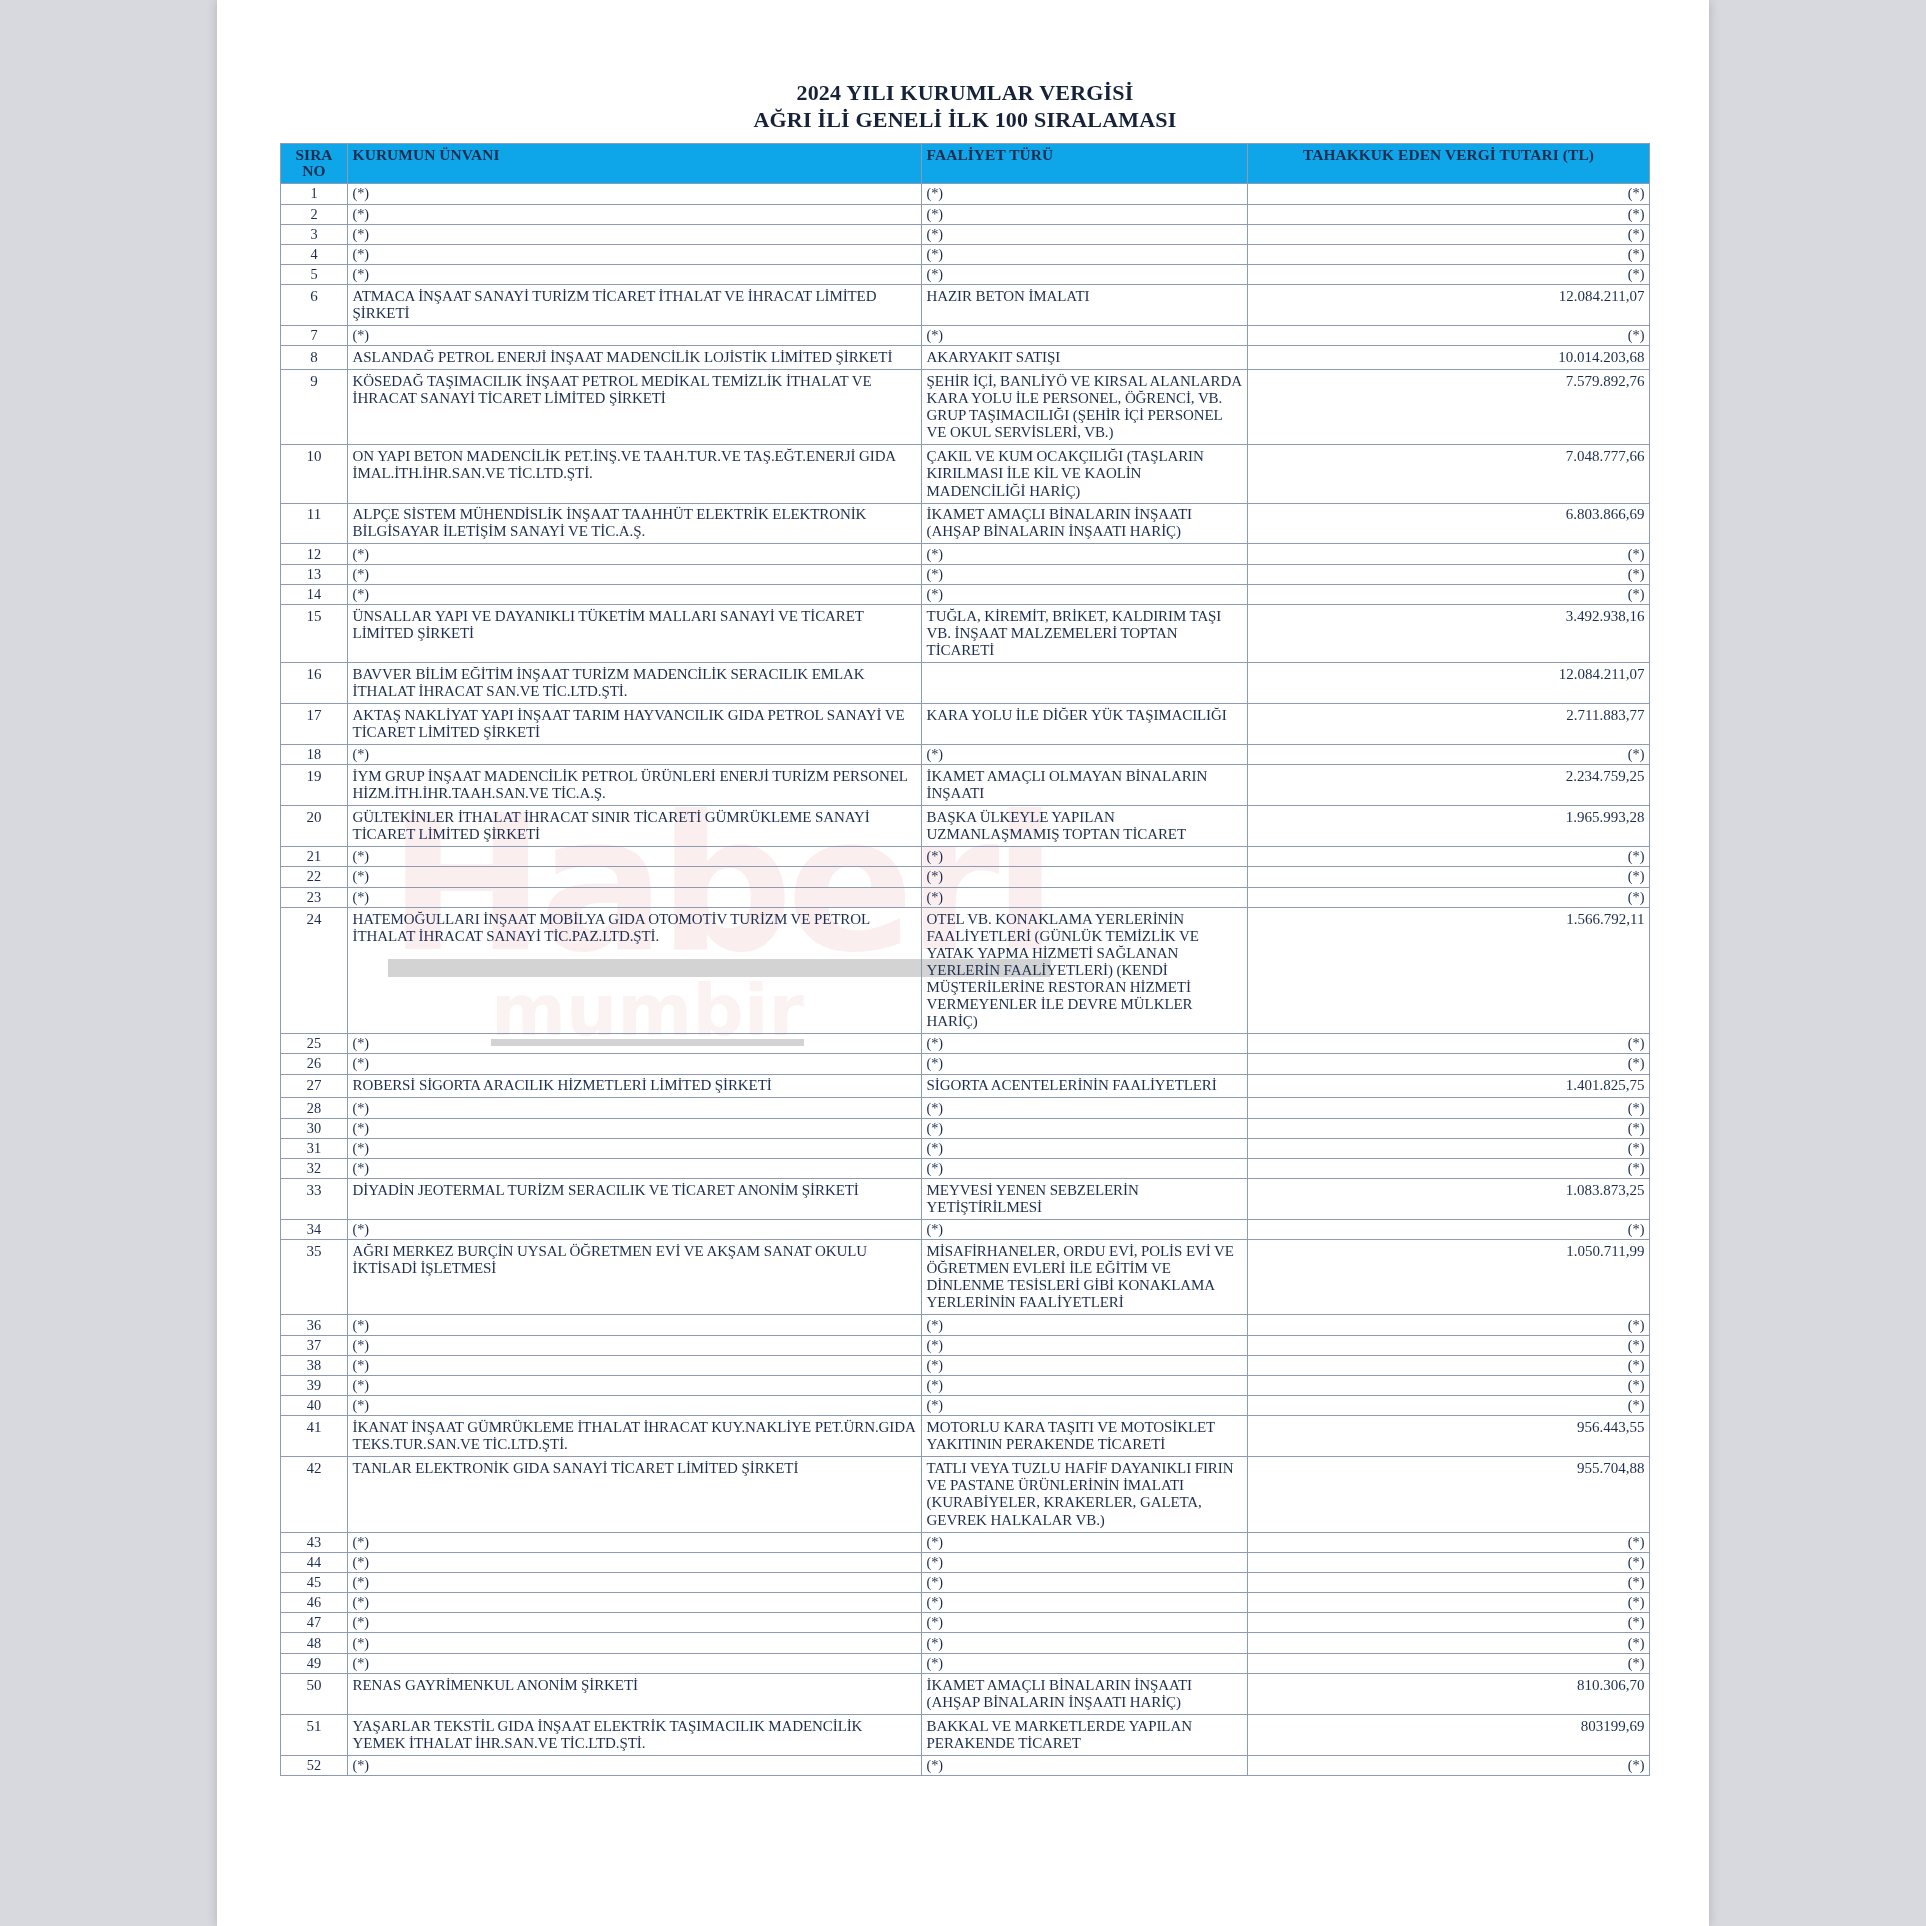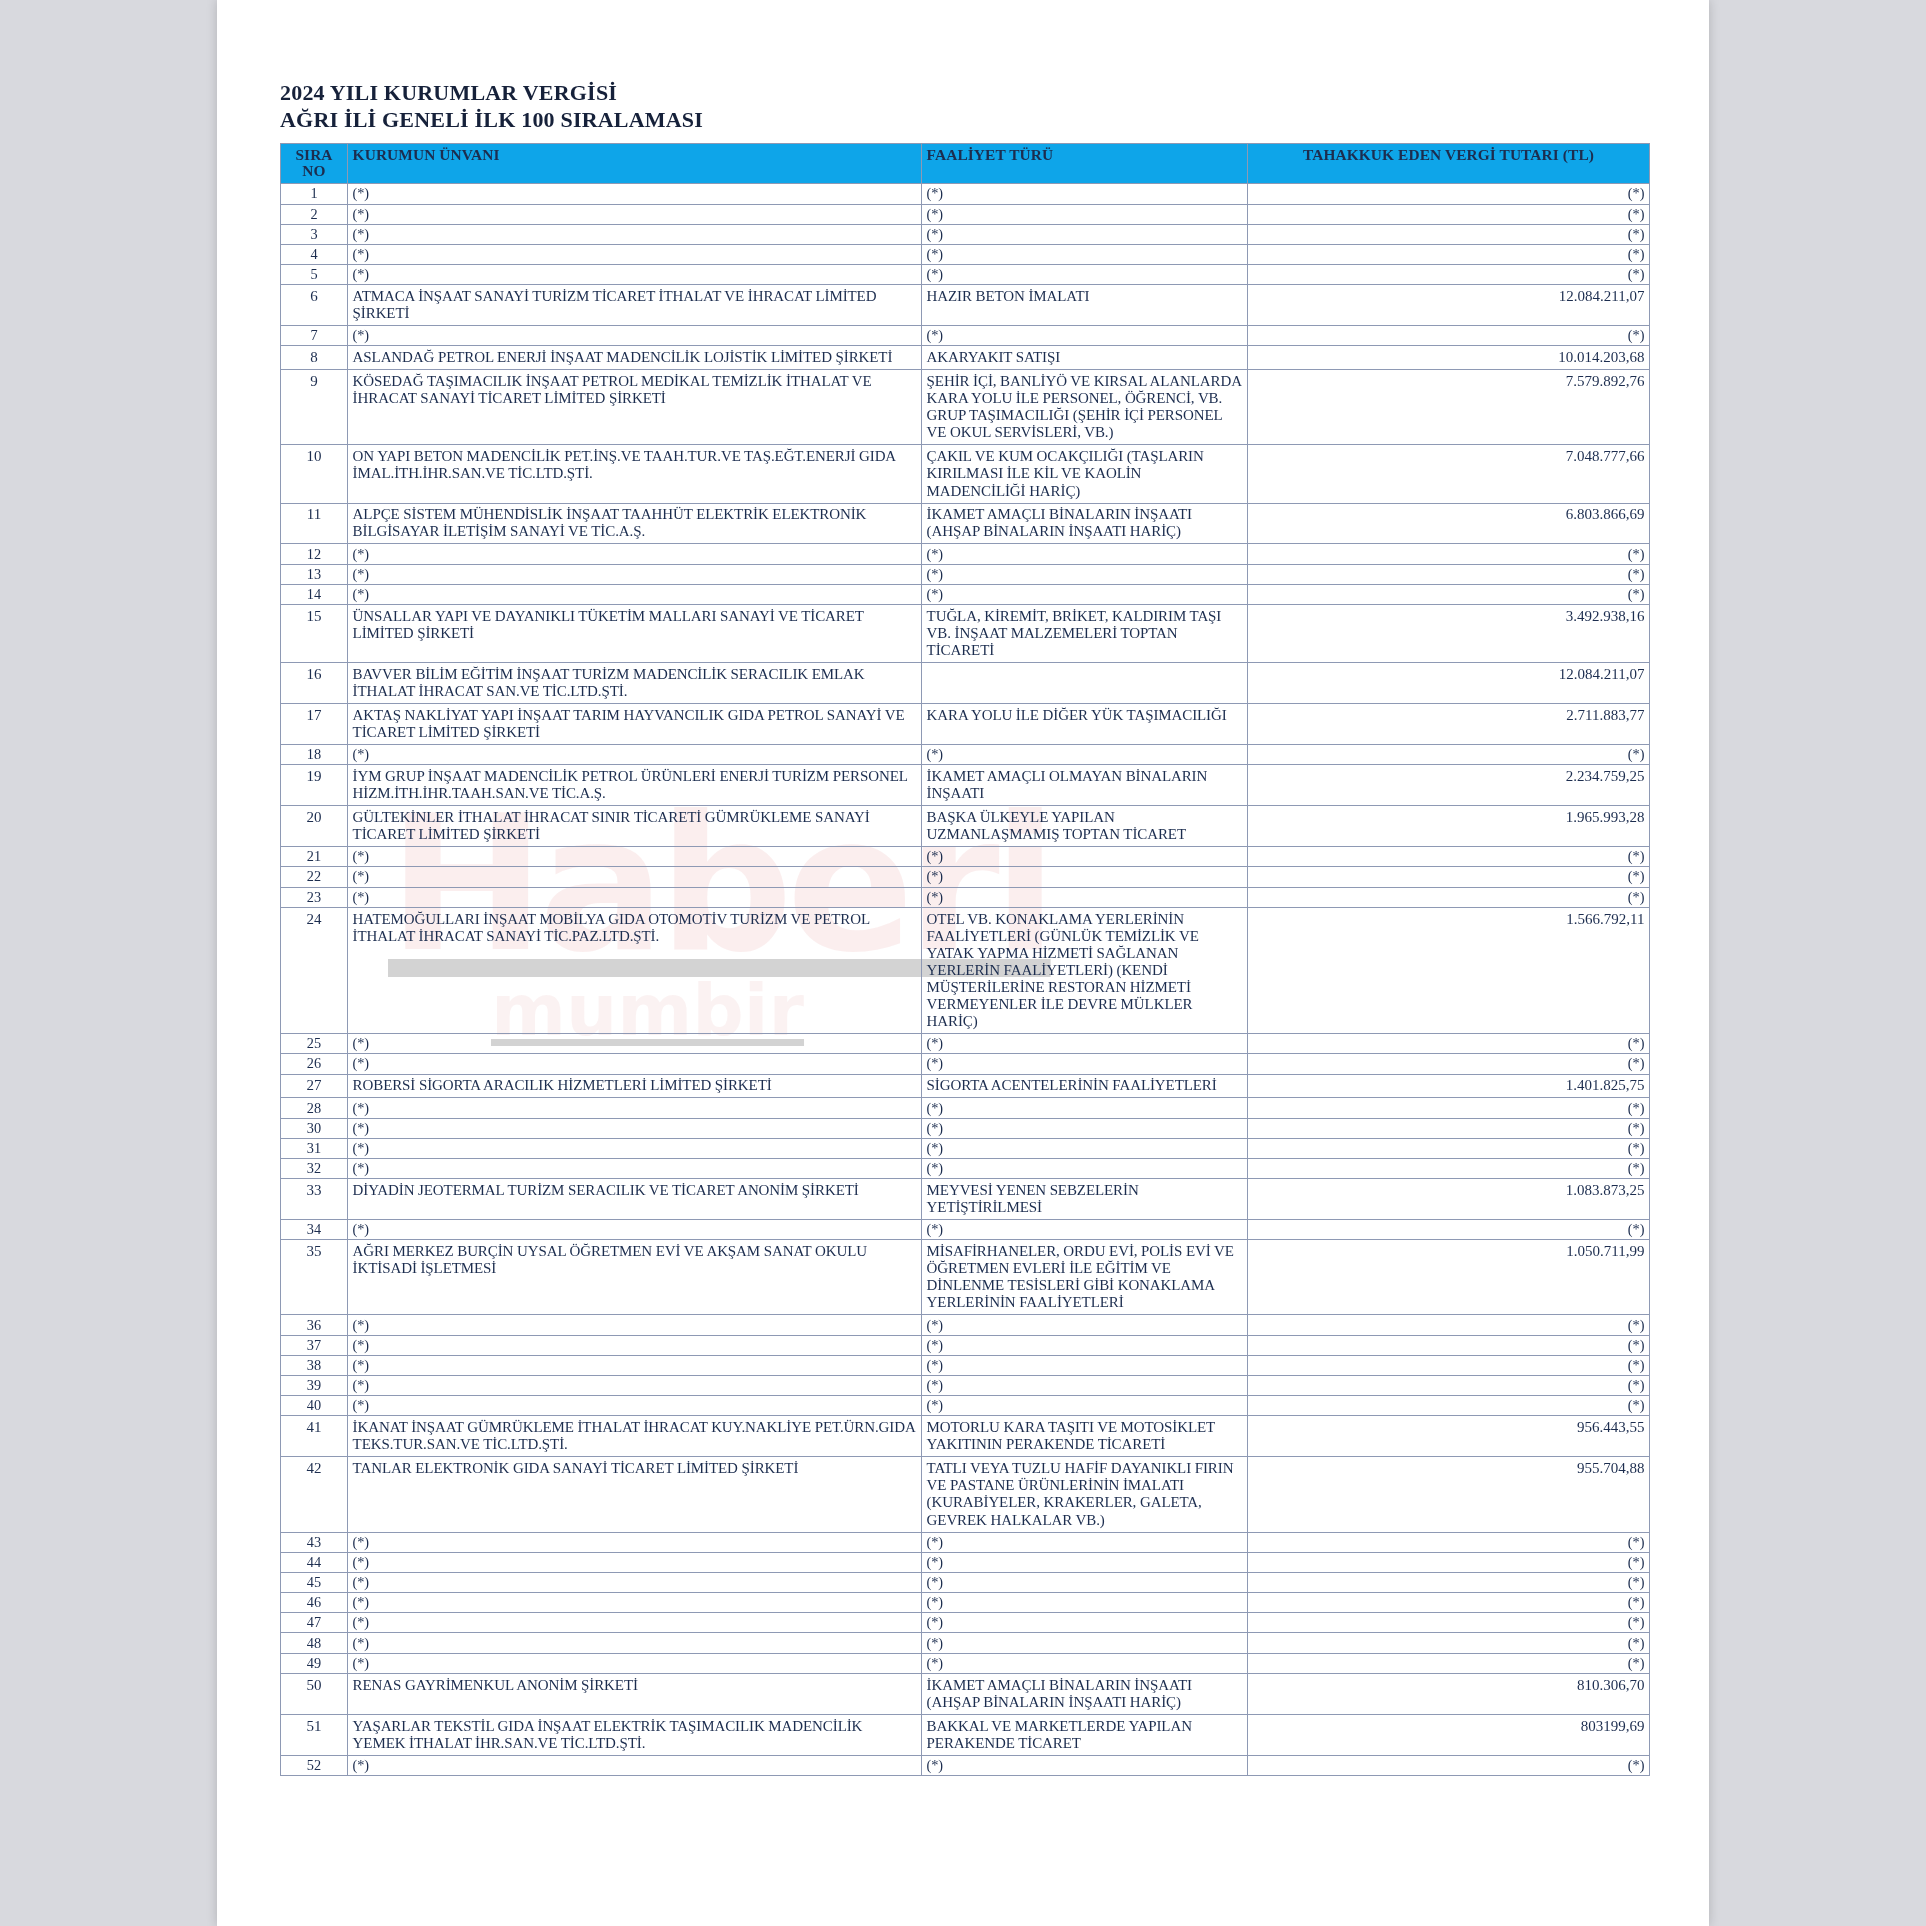--- a/index.html
+++ b/index.html
@@ -71,20 +71,21 @@
 
   .doc-wrap {
     position: absolute;
     left: 63px;
     top: 80px;
     width: 1370px;
     z-index: 3;
   }
 
   .title-block {
+    text-align: center;
     margin-bottom: 9px;
   }
   .title-line {
     font-family: "Liberation Serif", serif;
     font-weight: bold;
     font-size: 22px;
     letter-spacing: 0.2px;
     line-height: 1.22;
     color: #16213a;
   }

